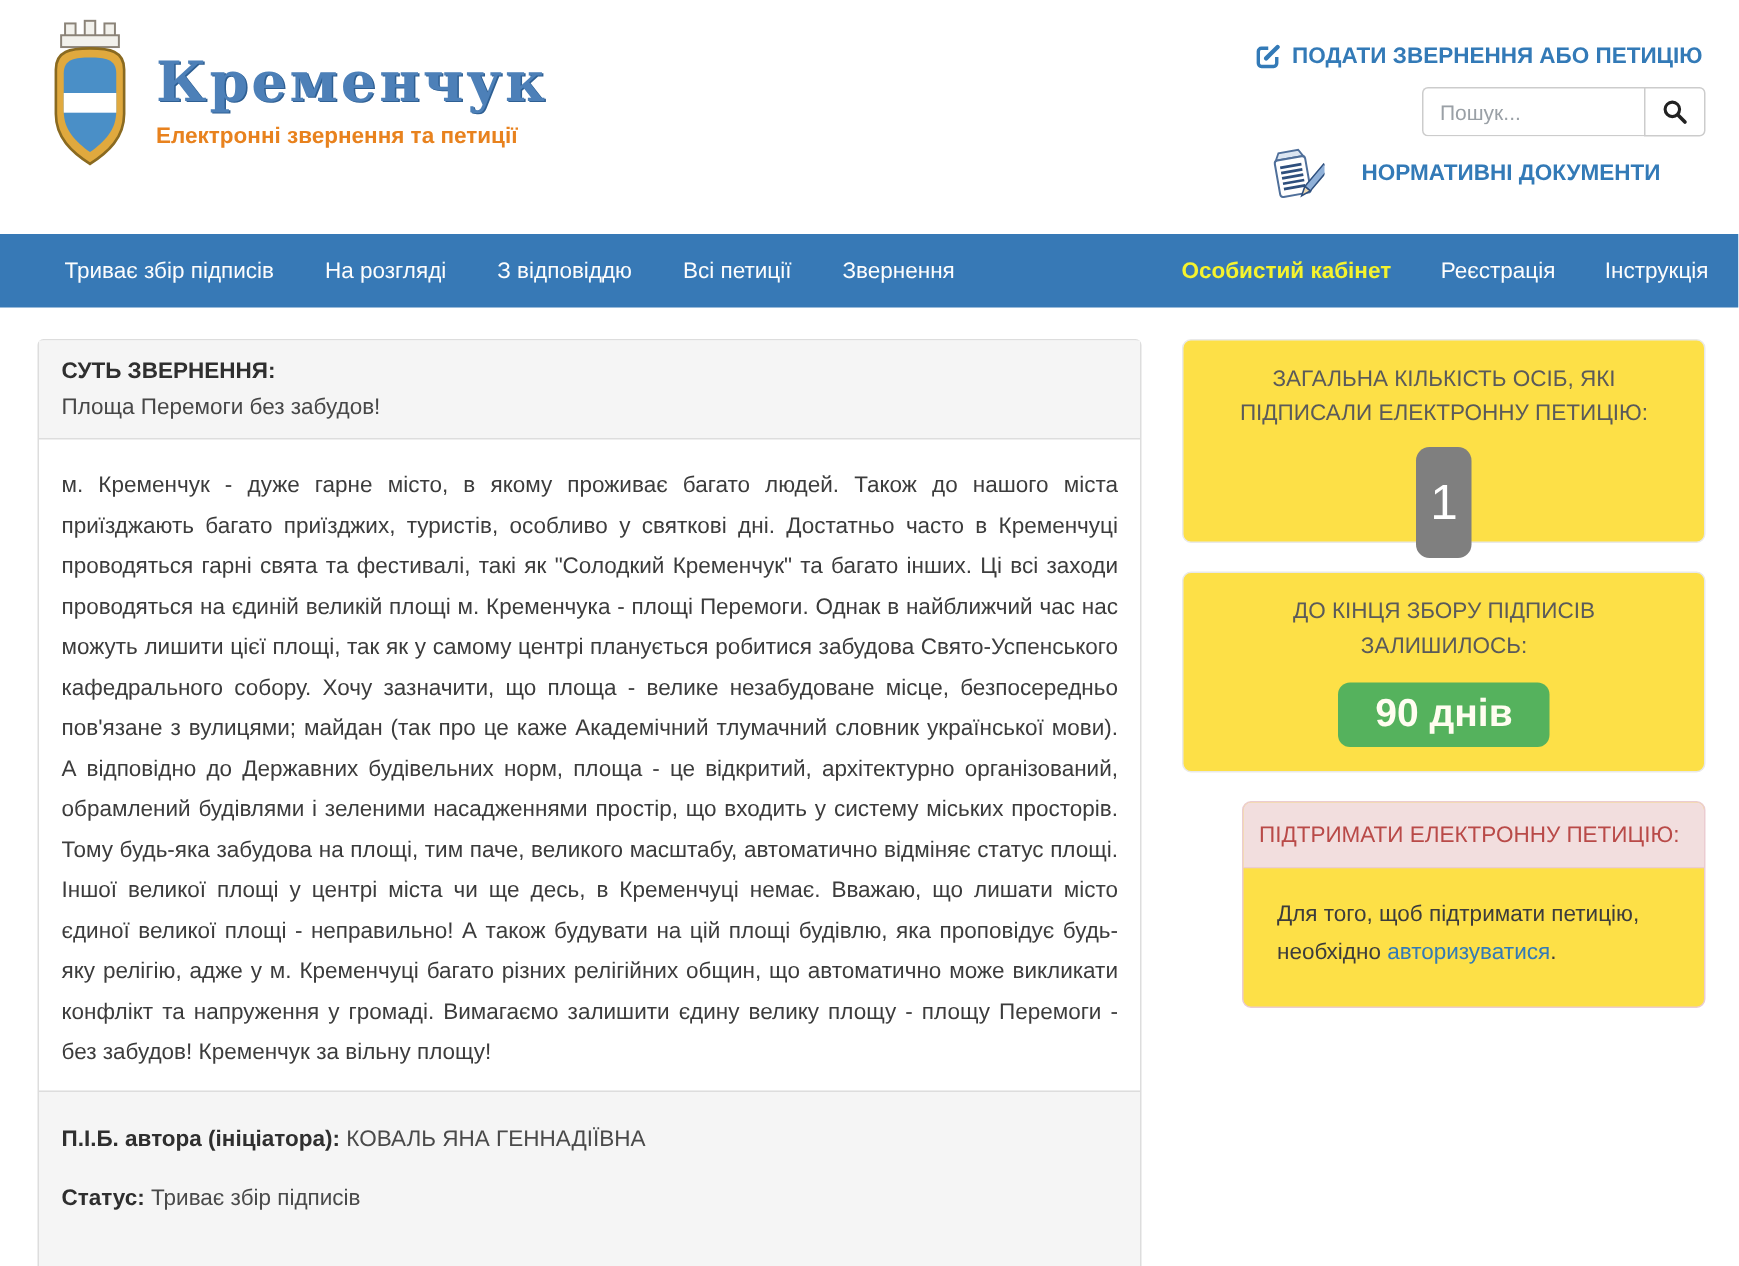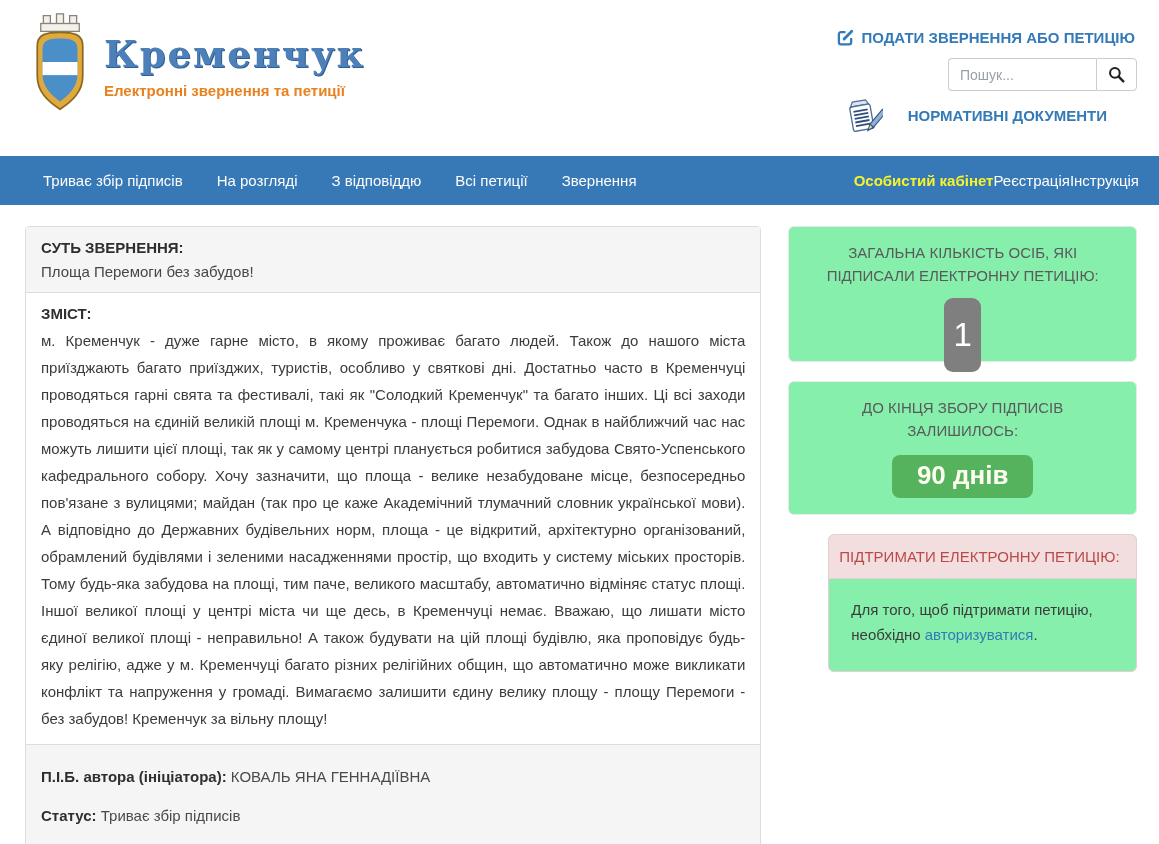--- a/index.html
+++ b/index.html
@@ -32,41 +32,41 @@
   .search-btn { width:41px; background:#fff; border:1px solid #ccc; border-radius:0 4px 4px 0;
     display:flex; align-items:center; justify-content:center; cursor:pointer; }
   .docs-link { position:absolute; top:97px; right:52px; display:flex; align-items:center; gap:25px;
     color:var(--link,#337ab7); font-weight:bold; font-size:15px; }
 
   
   nav { height:49px; background:var(--navbar,#3779b6); display:flex; align-items:center;
     justify-content:space-between; padding:0 20px 0 43px; }
   nav ul { display:flex; list-style:none; align-items:center; }
   .nav-left { gap:34px; }
-  .nav-right { }
+  .nav-right { gap:33px; }
   nav a { color:#fdfdfd; font-size:15px; }
   nav a.active { color:var(--active,#f5f32e); font-weight:bold; }
 
   
   main { display:flex; align-items:flex-start; padding:21px 22px 0 25px; gap:27px; }
   .content-left { width:737px; }
 
   .petition-card { border:1px solid #ddd; border-radius:4px; background:#fff; }
   .row { padding:12px 15px; }
   .row + .row { border-top:1px solid #ddd; }
   .row.gray { background:#f5f5f5; }
   .row-label { font-weight:bold; font-size:15px; color:#2f2f2f; }
   .subject-text { margin-top:7px; font-size:15px; color:#474747; }
   .content-text { margin-top:5px; font-size:15px; line-height:1.8; color:#3c3c3c; text-align:justify; }
   .meta p { font-size:15px; color:#4a4a4a; padding:11px 0; }
   .meta p b { color:#2f2f2f; }
 
   
   aside { width:349px; }
-  .panel { border:1px solid #e9e9e9; border-radius:6px; background:#86efac; text-align:center; margin-bottom:19px; }
+  .panel { border:1px solid #e9e9e9; border-radius:6px; background:#fde047; text-align:center; margin-bottom:19px; }
   .panel-heading { font-size:15px; color:#5a5a5a; line-height:1.5; }
   .panel.total { padding:15px 16px 0; }
   .count-badge { position:relative; z-index:1; display:inline-block; margin-top:11px; margin-bottom:-11px;
     width:37px; height:74px; line-height:74px; border-radius:9px;
     background:var(--badge,#7f7f7f); color:#fff; font-size:33px; }
   .panel.days { padding:15px 16px 16px; }
   .days-badge { display:inline-block; margin-top:13px; background:var(--green,#55b25d);
     color:#fffdf0; font-weight:bold; font-size:26px; padding:5px 25px 7px; border-radius:8px; }
   .panel.support { border-color:var(--pinkBorder,#ebccd1); text-align:left;margin-left:40px; }
   .support-header { background:var(--pinkBg,#f2dede); color:var(--pinkText,#b94a48);
@@ -147,21 +147,20 @@
 </nav>
 
 <main>
   <div class="content-left">
     <div class="petition-card">
       <div class="row gray">
         <div class="row-label">СУТЬ ЗВЕРНЕННЯ:</div>
         <div class="subject-text">Площа Перемоги без забудов!</div>
       </div>
       <div class="row">
-        <div class="row-label">ЗМІСТ:</div>
         <p class="content-text">м. Кременчук - дуже гарне місто, в якому проживає багато людей. Також до нашого міста приїзджають багато приїзджих, туристів, особливо у святкові дні. Достатньо часто в Кременчуці проводяться гарні свята та фестивалі, такі як "Солодкий Кременчук" та багато інших. Ці всі заходи проводяться на єдиній великій площі м. Кременчука - площі Перемоги. Однак в найближчий час нас можуть лишити цієї площі, так як у самому центрі планується робитися забудова Свято-Успенського кафедрального собору. Хочу зазначити, що площа - велике незабудоване місце, безпосередньо пов'язане з вулицями; майдан (так про це каже Академічний тлумачний словник української мови). А відповідно до Державних будівельних норм, площа - це відкритий, архітектурно організований, обрамлений будівлями і зеленими насадженнями простір, що входить у систему міських просторів. Тому будь-яка забудова на площі, тим паче, великого масштабу, автоматично відміняє статус площі. Іншої великої площі у центрі міста чи ще десь, в Кременчуці немає. Вважаю, що лишати місто єдиної великої площі - неправильно! А також будувати на цій площі будівлю, яка проповідує будь-яку релігію, адже у м. Кременчуці багато різних релігійних общин, що автоматично може викликати конфлікт та напруження у громаді. Вимагаємо залишити єдину велику площу - площу Перемоги - без забудов! Кременчук за вільну площу!</p>
       </div>
       <div class="row gray meta">
         <p><b>П.І.Б. автора (ініціатора):</b> <span>КОВАЛЬ ЯНА ГЕННАДІЇВНА</span></p>
         <p><b>Статус:</b> <span>Триває збір підписів</span></p>
         <p> </p>
 
       </div>
     </div>
 

